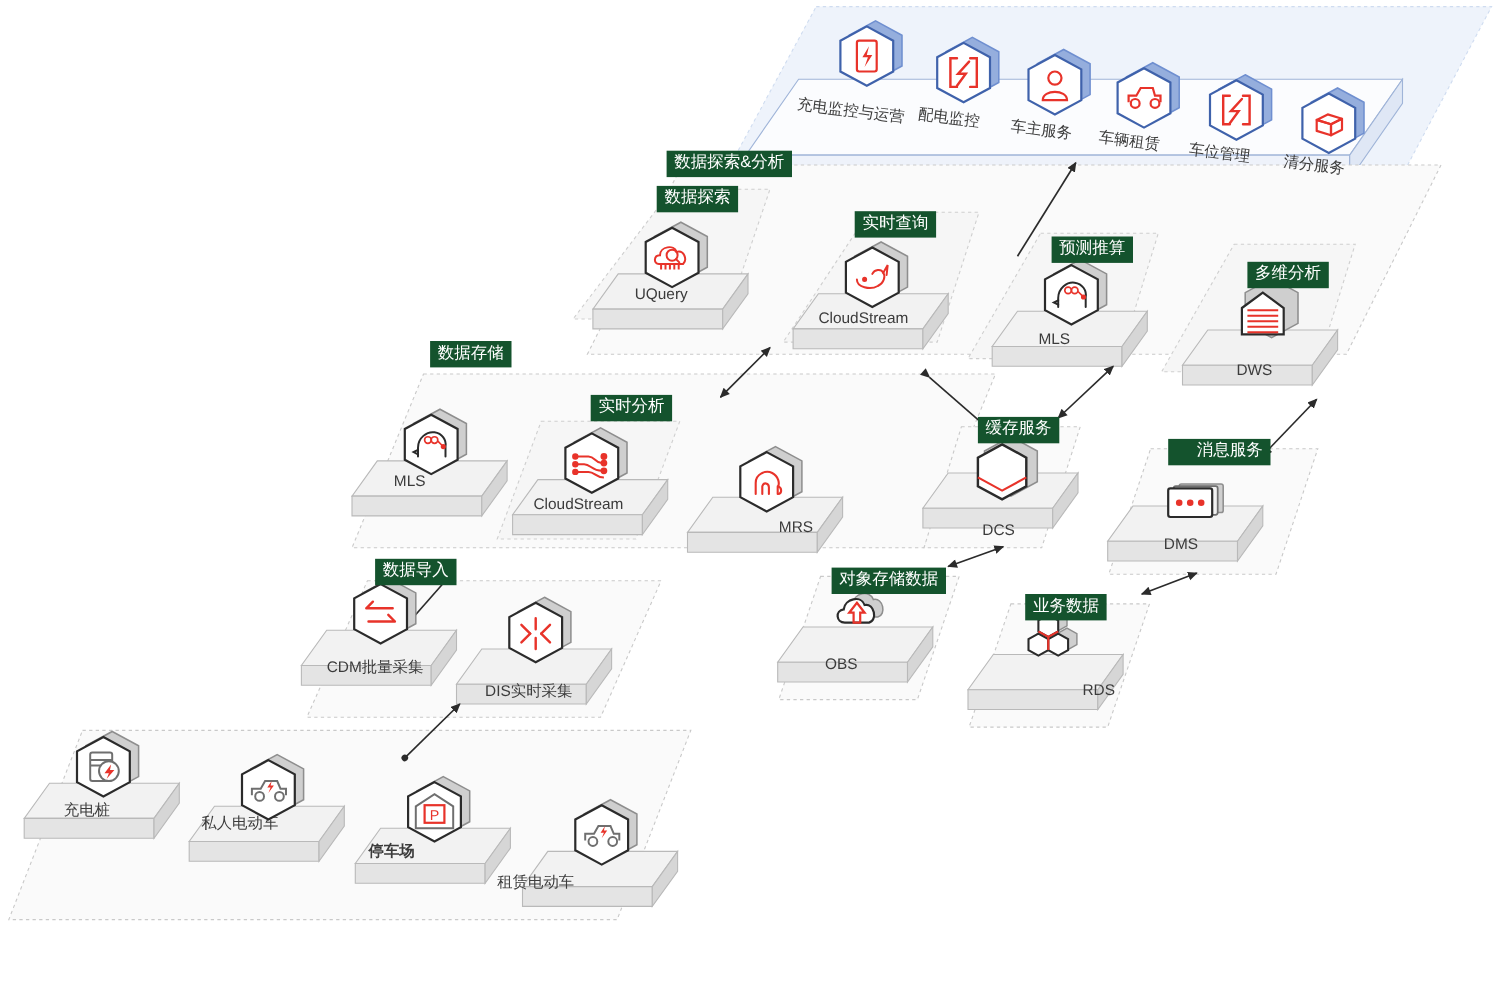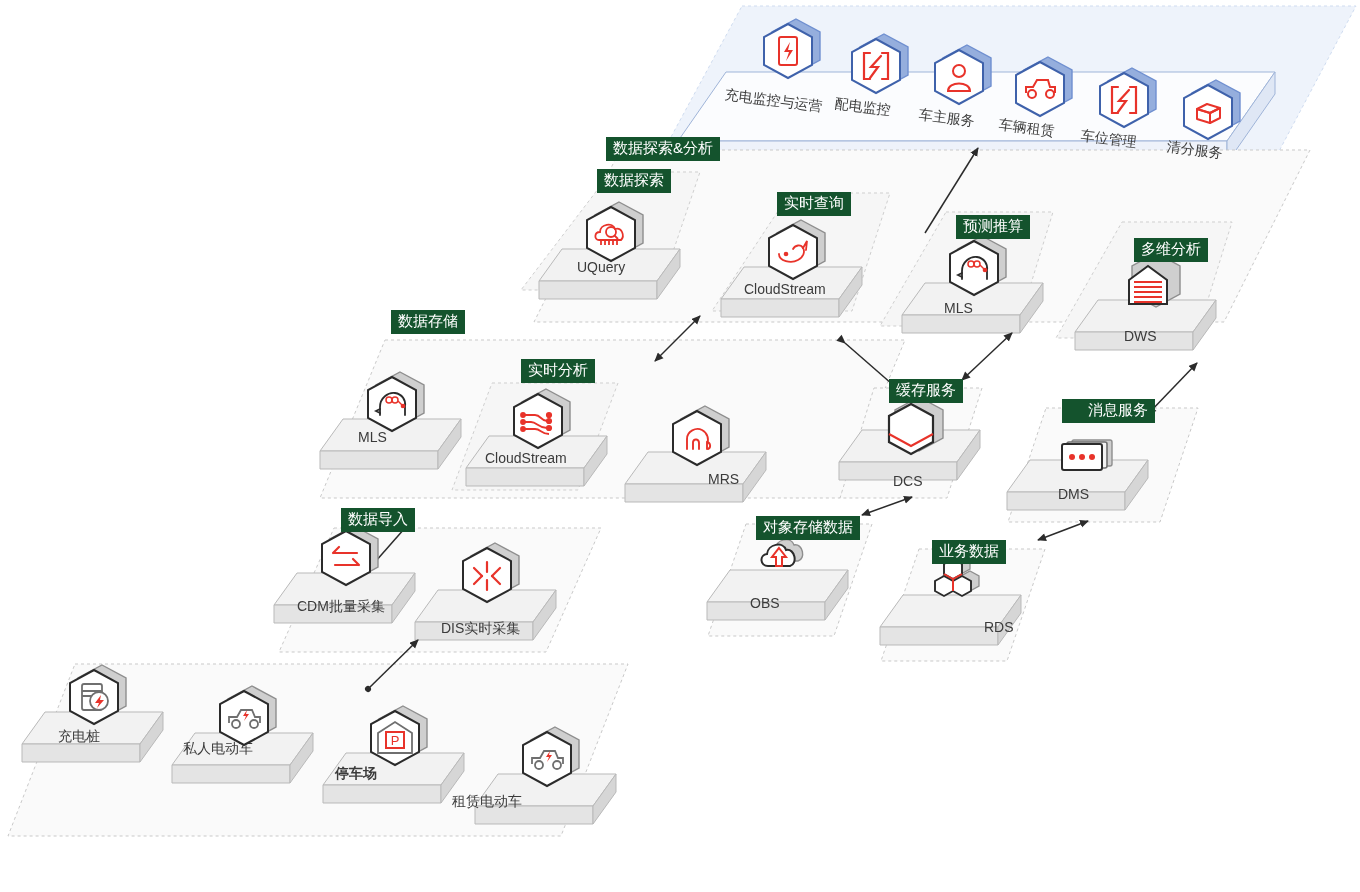--- a/index.html
+++ b/index.html
@@ -442,21 +442,21 @@
   <span class="applbl" style="left:1082px;top:127px;transform:rotate(7.2deg);">车位管理</span>
   <span class="applbl" style="left:1168px;top:138px;transform:rotate(7.2deg);">清分服务</span>
 
   <span class="tag" style="left:606px;top:137px;">数据探索&amp;分析</span>
   <span class="tag" style="left:597px;top:169px;">数据探索</span>
   <span class="tag" style="left:777px;top:192px;">实时查询</span>
   <span class="tag" style="left:956px;top:215px;">预测推算</span>
   <span class="tag" style="left:1134px;top:238px;">多维分析</span>
 
   <span class="tag" style="left:391px;top:310px;">数据存储</span>
-  <span class="tag" style="left:521px;top:359px;">实时分析</span>
+  <span class="tag" style="left:537px;top:359px;">实时分析</span>
 
   <span class="tag" style="left:889px;top:379px;">缓存服务</span>
   <span class="tag" style="left:1062px;top:399px;padding-left:26px;">消息服务</span>
 
   <span class="tag" style="left:341px;top:508px;">数据导入</span>
   <span class="tag" style="left:756px;top:516px;">对象存储数据</span>
   <span class="tag" style="left:932px;top:540px;">业务数据</span>
 
 </div>
 

